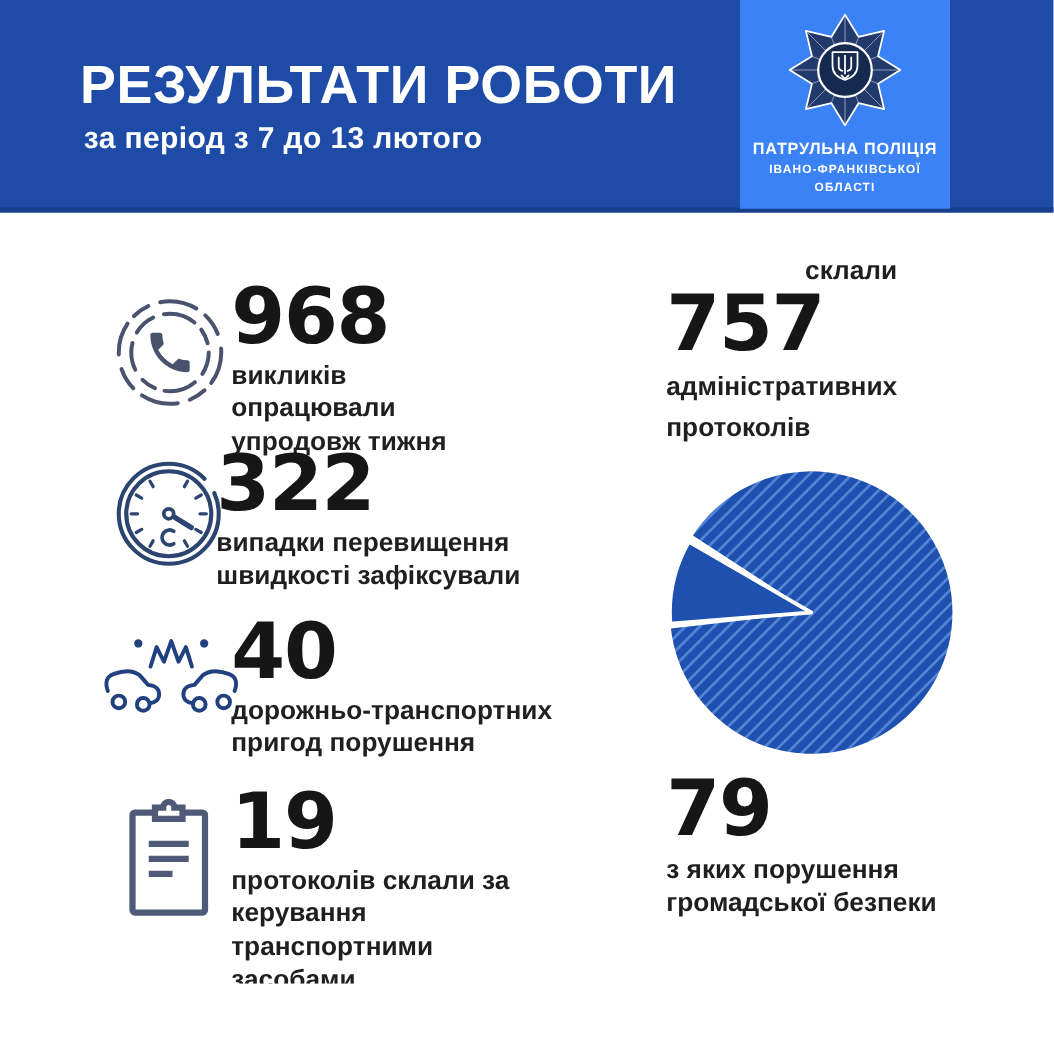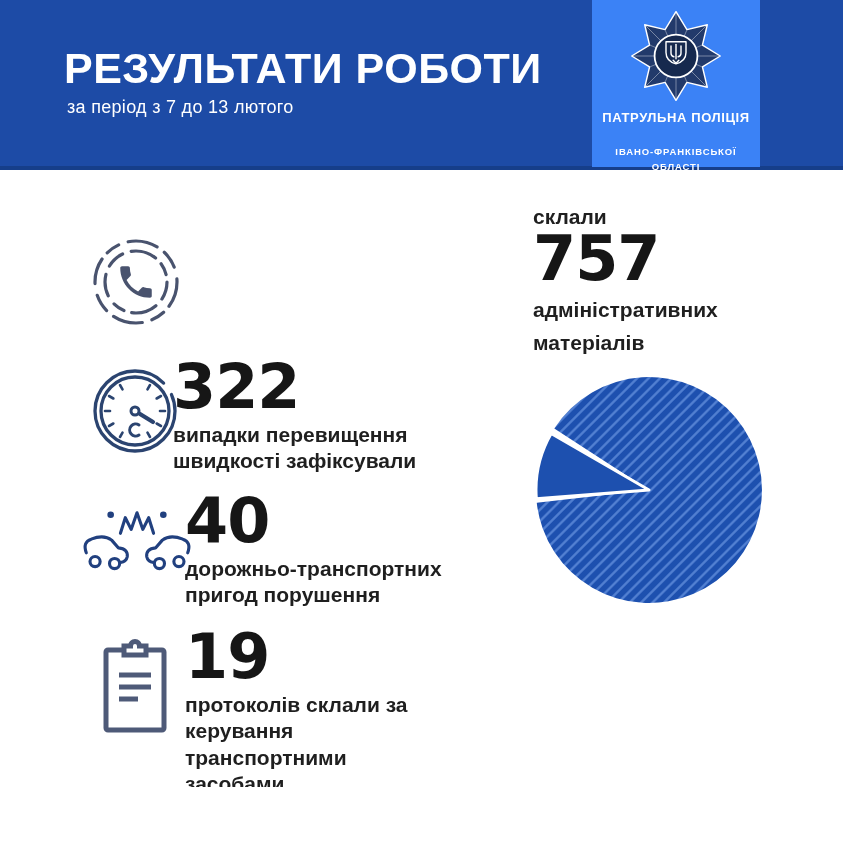--- a/index.html
+++ b/index.html
@@ -3,35 +3,35 @@
 <meta charset="utf-8">
 <style>
   html,body{margin:0;padding:0;background:#ffffff;}
   .canvas{position:relative;width:843px;height:787px;background:#ffffff;overflow:hidden;
           font-family:"Liberation Sans",sans-serif;}
   
   .header{position:absolute;left:0;top:0;width:843px;height:170px;background:#1d4ba6;
           border-bottom:4px solid #163e8a;box-sizing:border-box;}
   .title{position:absolute;left:64px;top:44px;font-size:43px;font-weight:bold;color:#ffffff;
          letter-spacing:0.5px;white-space:nowrap;}
-  .subtitle{position:absolute;left:67px;top:97px;font-size:18px;font-weight:normal;color:#ffffff;
+  .subtitle{position:absolute;left:67px;top:97px;font-size:24px;font-weight:bold;color:#ffffff;
             letter-spacing:0.3px;white-space:nowrap;}
   .badge{position:absolute;left:592px;top:0;width:168px;height:167px;background:#3b82f6;
          text-align:center;}
   .badge-star{margin-top:6px;}
   .badge-l1{font-size:13px;font-weight:bold;color:#ffffff;letter-spacing:0.6px;margin-top:0px;}
   .badge-l2{font-size:9.5px;font-weight:bold;color:#ffffff;letter-spacing:0.9px;line-height:1.55;
-            margin-top:20px;white-space:pre-line;}
+            margin-top:3px;white-space:pre-line;}
   
   .stat{position:absolute;}
   .num{font-size:62px;font-weight:bold;color:#161616;line-height:0.95;letter-spacing:-1px;
        font-family:"DejaVu Sans",sans-serif;}
   .lbl{font-size:21px;font-weight:bold;color:#1f1f1f;line-height:1.26;margin-top:5px;
        white-space:pre-line;}
-  .prelbl{font-size:21px;font-weight:bold;color:#1f1f1f;line-height:1.1;margin-bottom:2px;}
+  .prelbl{font-size:21px;font-weight:bold;color:#1f1f1f;line-height:1.1;margin-bottom:2px;text-align:right;}
   .lbl-loose{line-height:1.55;}
   .icon{position:absolute;}
   .pie-wrap{position:absolute;left:533px;top:374px;width:232px;height:232px;}
 </style>
 </head>
 <body>
 
 <div class="canvas">
 
   <div class="header"></div>
@@ -75,20 +75,26 @@
 ОБЛАСТІ</div>
   </div>
 
   <svg class="icon" style="left:86px;top:232px" width="100" height="100" viewBox="0 0 100 100">
     <g fill="none" stroke="#49536e" stroke-width="3.2" stroke-linecap="round">
       <circle cx="50" cy="50" r="41" stroke-dasharray="26 8 14 10 30 9 18 12"></circle>
       <circle cx="50" cy="50" r="31" stroke-dasharray="18 9 26 8 12 10 22 9"></circle>
     </g>
     <path fill="#49536e" transform="translate(29,29) scale(1.75)" d="M6.62 10.79c1.44 2.83 3.76 5.14 6.59 6.59l2.2-2.2c.27-.27.67-.36 1.02-.24 1.12.37 2.33.57 3.57.57.55 0 1 .45 1 1V20c0 .55-.45 1-1 1-9.39 0-17-7.61-17-17 0-.55.45-1 1-1h3.5c.55 0 1 .45 1 1 0 1.25.2 2.45.57 3.57.11.35.03.74-.25 1.02l-2.2 2.2z"></path>
   </svg>
+  <div class="stat" style="left:185px;top:224px">
+    <div class="num">968</div>
+    <div class="lbl" style="max-width:230px">викликів
+опрацювали
+упродовж тижня</div>
+  </div>
 
   <svg class="icon" style="left:88px;top:364px" width="94" height="94" viewBox="0 0 94 94">
     <g fill="none" stroke="#2b4470" stroke-width="3.3" stroke-linecap="round">
       <circle cx="47" cy="47" r="40" stroke-dasharray="220 14"></circle>
       <circle cx="47" cy="47" r="34"></circle>
       <g stroke-width="2.6">
         <line x1="47" y1="17" x2="47" y2="22" transform="rotate(30 47 47)"></line>
         <line x1="47" y1="17" x2="47" y2="22" transform="rotate(60 47 47)"></line>
         <line x1="47" y1="17" x2="47" y2="22" transform="rotate(90 47 47)"></line>
         <line x1="47" y1="17" x2="47" y2="22" transform="rotate(120 47 47)"></line>
@@ -143,30 +149,35 @@
     <div class="lbl" style="max-width:262px">протоколів склали за
 керування
 транспортними засобами
 у стані сп’яніння</div>
   </div>
 
   <div class="stat" style="left:533px;top:205px">
     <div class="prelbl">склали</div>
     <div class="num">757</div>
     <div class="lbl lbl-loose" style="max-width:240px">адміністративних
-матеріалів</div>
+протоколів</div>
   </div>
 
   <div class="pie-wrap">
     <svg width="232" height="232" viewBox="0 0 230 230">
       <defs>
         <pattern id="hatch" width="8" height="8" patternUnits="userSpaceOnUse" patternTransform="rotate(-45)">
           <rect width="8" height="8" fill="#1d50af"></rect>
           <line x1="0" y1="4" x2="8" y2="4" stroke="#5583d4" stroke-width="2.2"></line>
         </pattern>
       </defs>
       <path d="M115,115 L21.1,54.0 A112,112 0 1 1 3.7,127.7 Z" fill="url(#hatch)"></path>
       <path d="M115,115 L18.0,59.0 A112,112 0 0 0 3.3,123.8 Z" fill="#1d50af" stroke="#ffffff" stroke-width="3" stroke-linejoin="round"></path>
     </svg>
   </div>
 
+  <div class="stat" style="left:533px;top:618px">
+    <div class="num">79</div>
+    <div class="lbl" style="max-width:280px;line-height:1.3">з яких порушення
+громадської безпеки</div>
+  </div>
 
 </div>
 
 </body></html>

